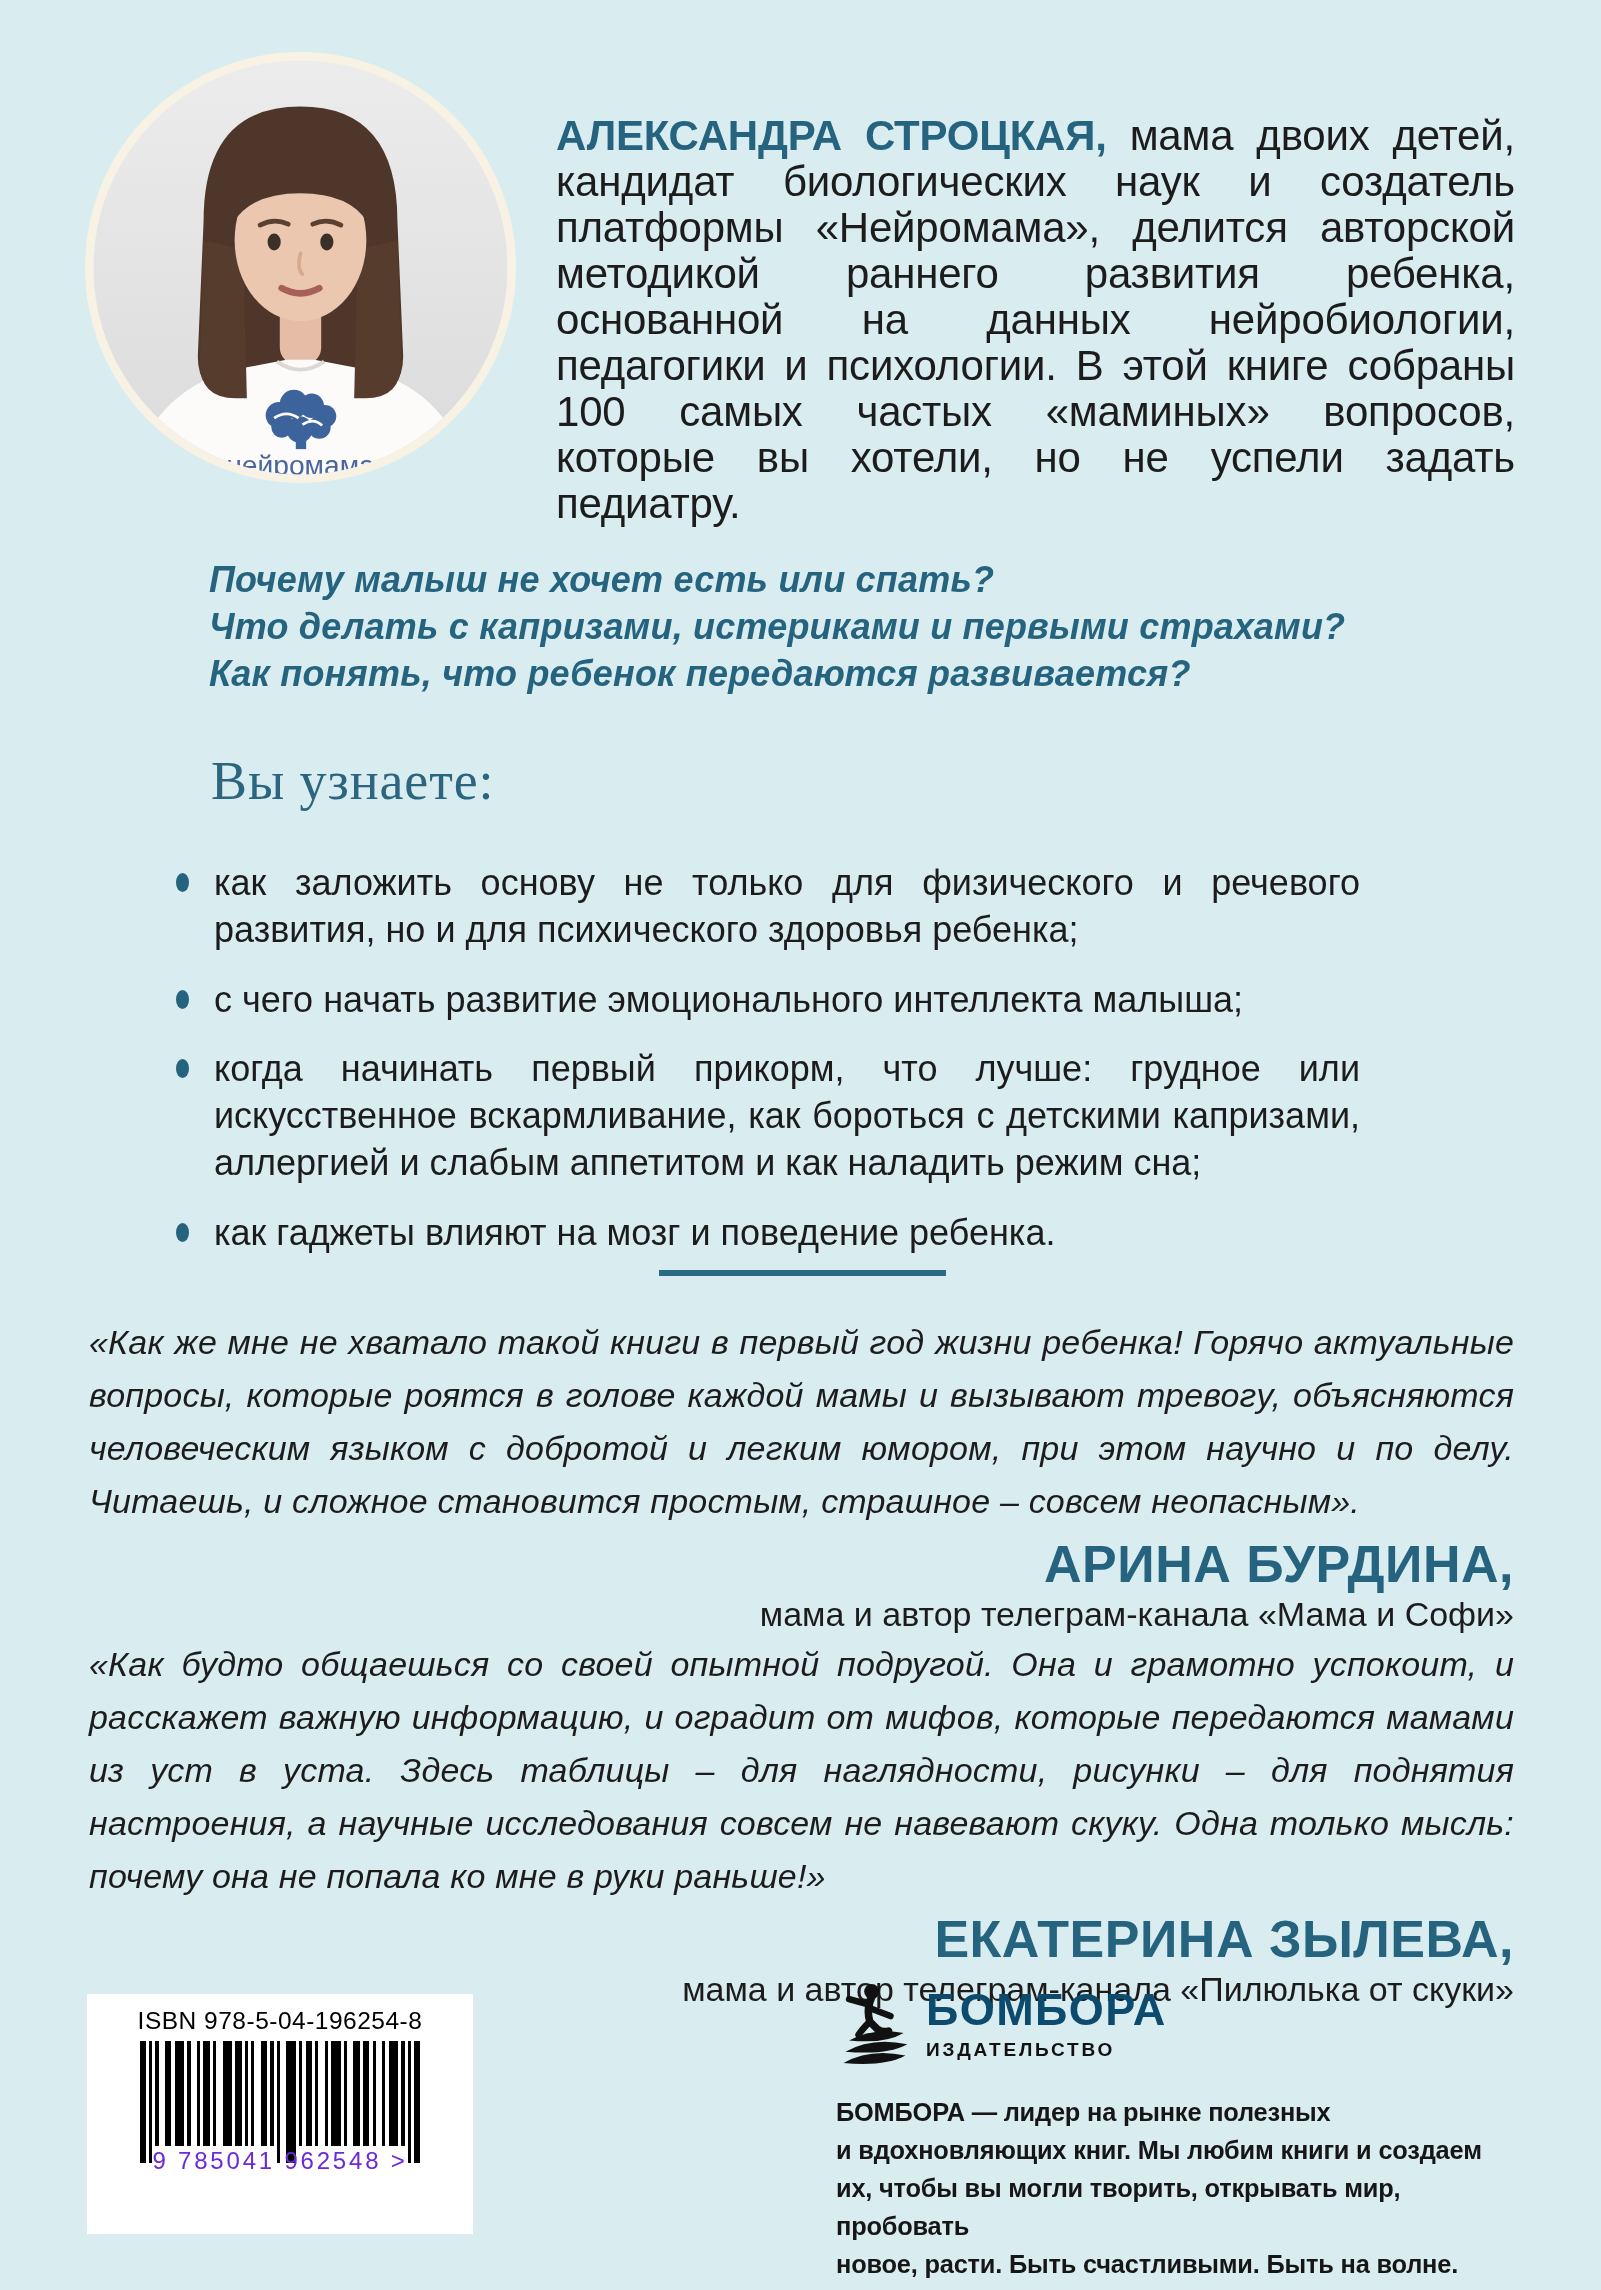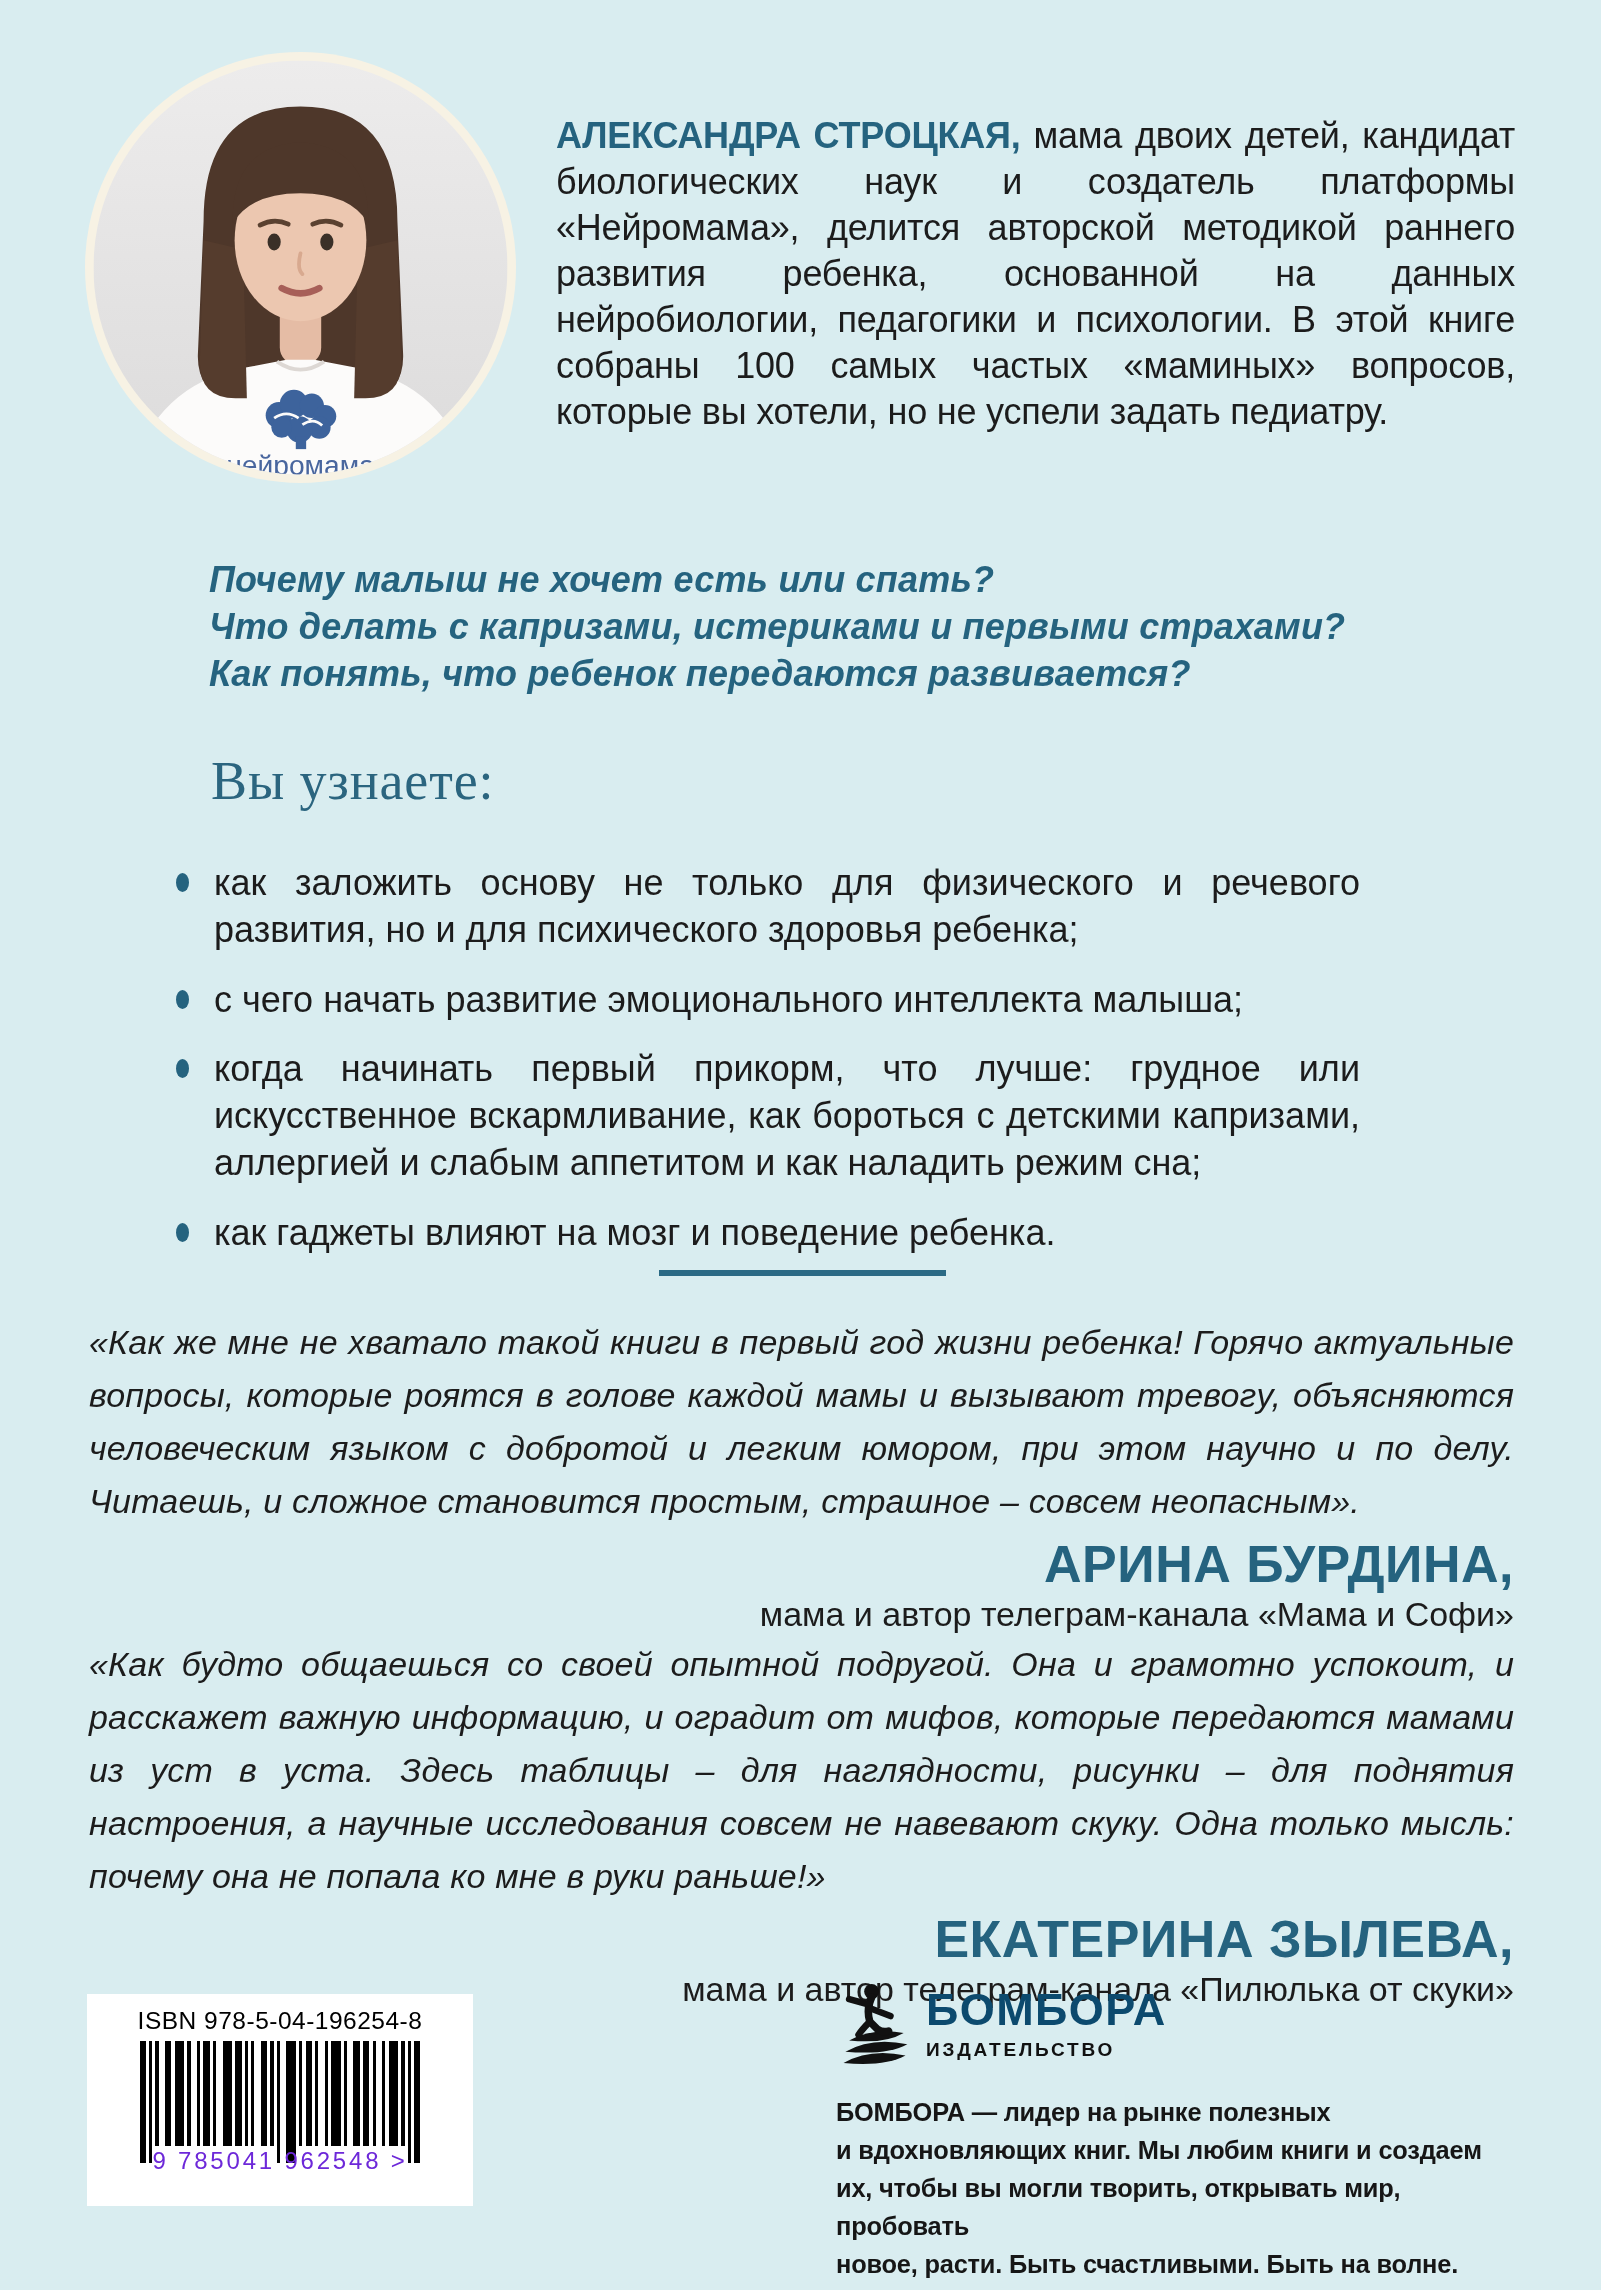--- a/index.html
+++ b/index.html
@@ -14,21 +14,21 @@
     position:relative; width:1602px; height:2291px;
     background:var(--bg); color:var(--ink); overflow:hidden;
   }
 
   
   .photo-wrap { position:absolute; left:85px; top:52px; width:431px; height:431px; }
 
   
   .intro {
     position:absolute; left:556px; top:113px; width:959px;
-    font-size:36px; line-height:46px; text-align:justify; letter-spacing:-0.2px;
+    font-size:42px; line-height:46px; text-align:justify; letter-spacing:-0.2px;
   }
   .intro .name { font-weight:bold; color:var(--accent); }
 
   
   .questions {
     position:absolute; left:209px; top:556px; width:1224px;
     color:var(--accent); font-weight:bold; font-size:36px; line-height:47px;
     letter-spacing:0.2px;
     font-style:italic;
   }
@@ -70,21 +70,21 @@
   .review-name {
     margin-top:13px; text-align:right; font-weight:bold; color:var(--accent);
     font-size:52px; line-height:47px; letter-spacing:0.5px;
   }
   .review-role {
     margin-top:5.6px; text-align:right; font-size:34px; line-height:41px;
   }
 
   
   .barcode-box {
-    position:absolute; left:87px; top:1994px; width:386px; height:212px;
+    position:absolute; left:87px; top:1994px; width:386px; height:240px;
     background:#ffffff; display:flex; flex-direction:column; align-items:center;
   }
   .isbn-label { margin-top:13px; font-size:24.5px; letter-spacing:0.5px; color:#000; }
   .bars { margin-top:5.6px; height:119px; display:flex; align-items:flex-start; }
   .bar { background:#000; height:105px; }
   .bar.long { height:122px; }
   .barcode-digits {
     margin-top:-13px; font-size:24px; letter-spacing:2.8px; color:#6d28d9;
     background:transparent; z-index:2;
   }

